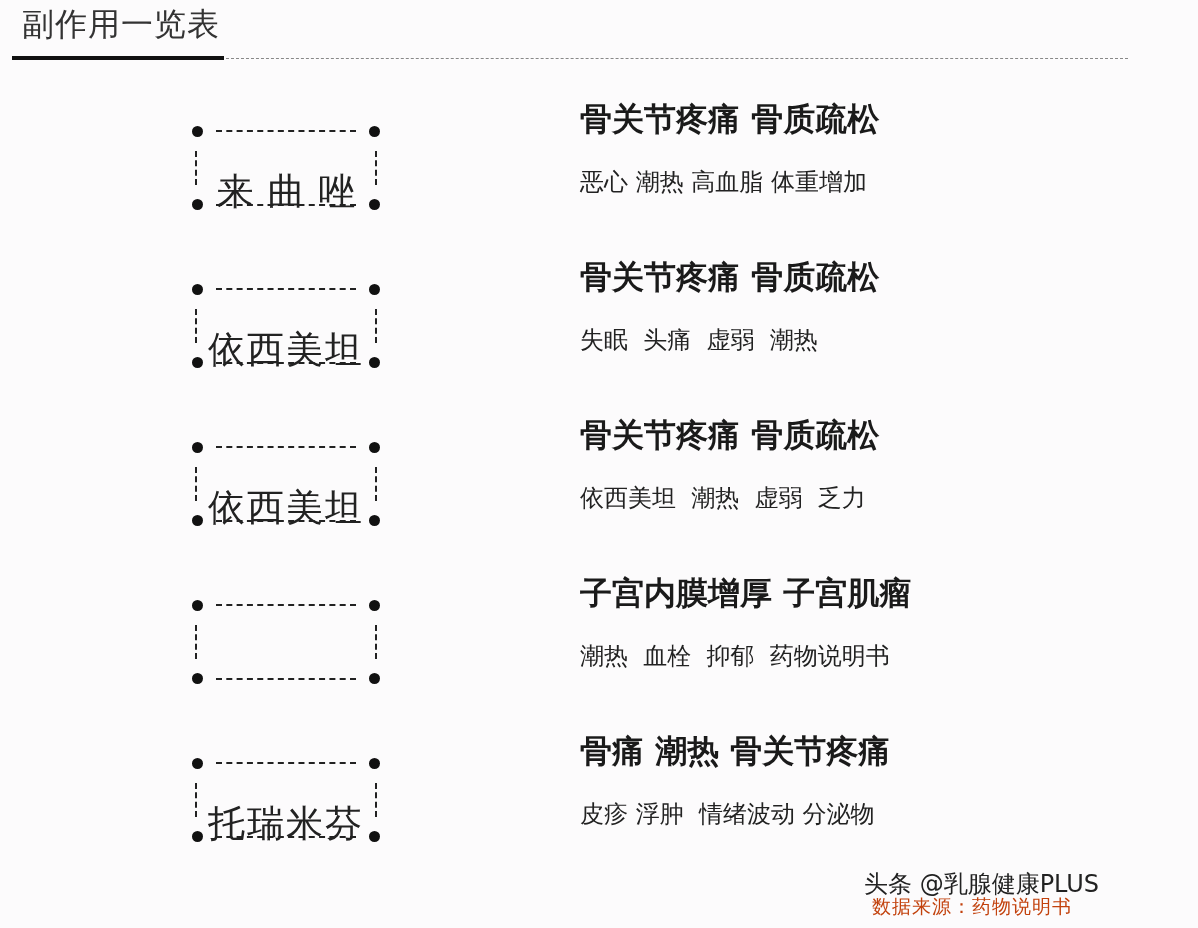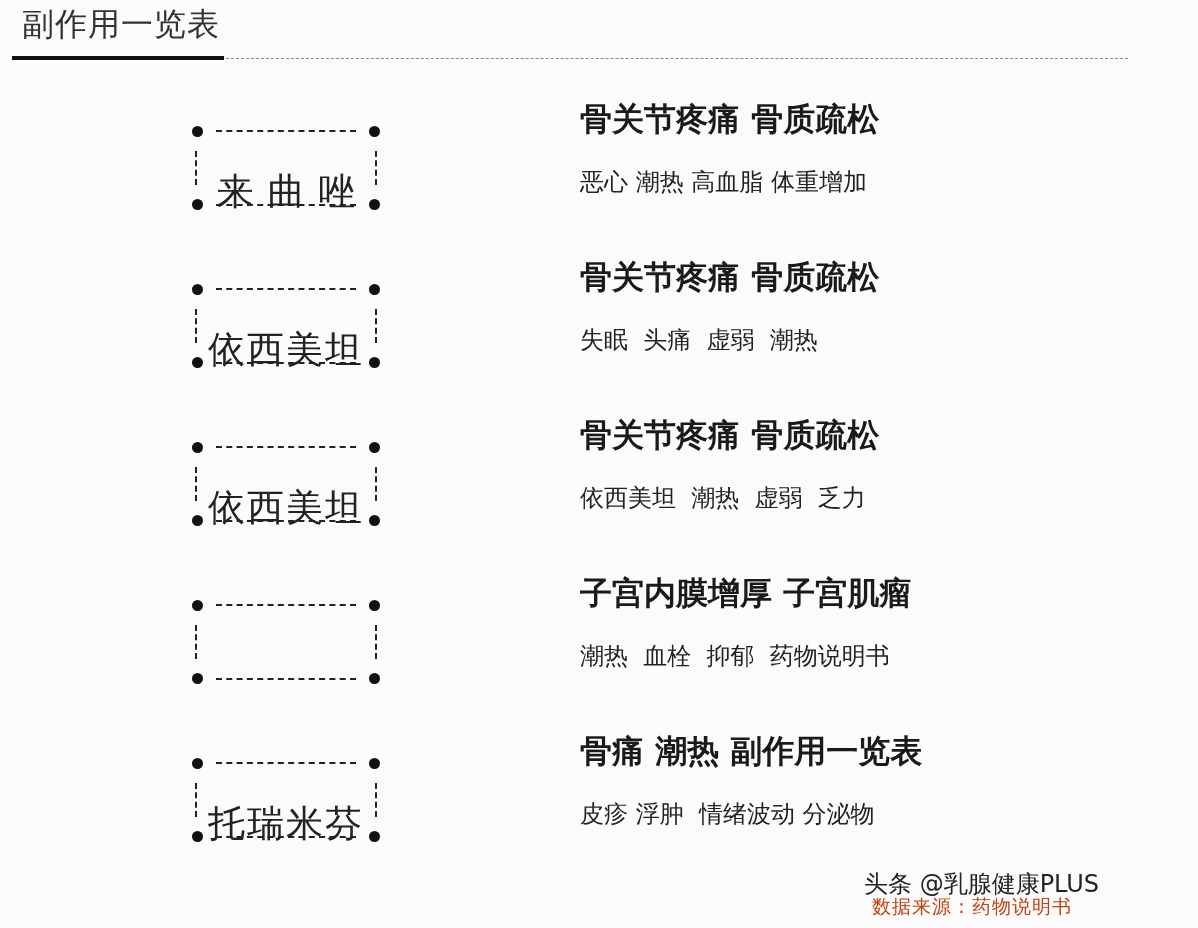--- a/index.html
+++ b/index.html
@@ -150,18 +150,18 @@
   <span class="dot tr"></span>
   <span class="dot bl"></span>
   <span class="dot br"></span>
   <span class="hdash top"></span>
   <span class="hdash bottom"></span>
   <span class="vdash left"></span>
   <span class="vdash right"></span>
   <div class="drug-name">托瑞米芬</div>
 </div>
 <div class="effects" style="top:734px;">
-  <div class="major">骨痛 潮热 副作用一览表</div>
+  <div class="major">骨痛 潮热 骨关节疼痛</div>
   <div class="minor">皮疹 浮肿  情绪波动 分泌物</div>
 </div>
 
 <div class="watermark">头条 @乳腺健康PLUS</div>
 <div class="source">数据来源：药物说明书</div>
 
 </body></html>

